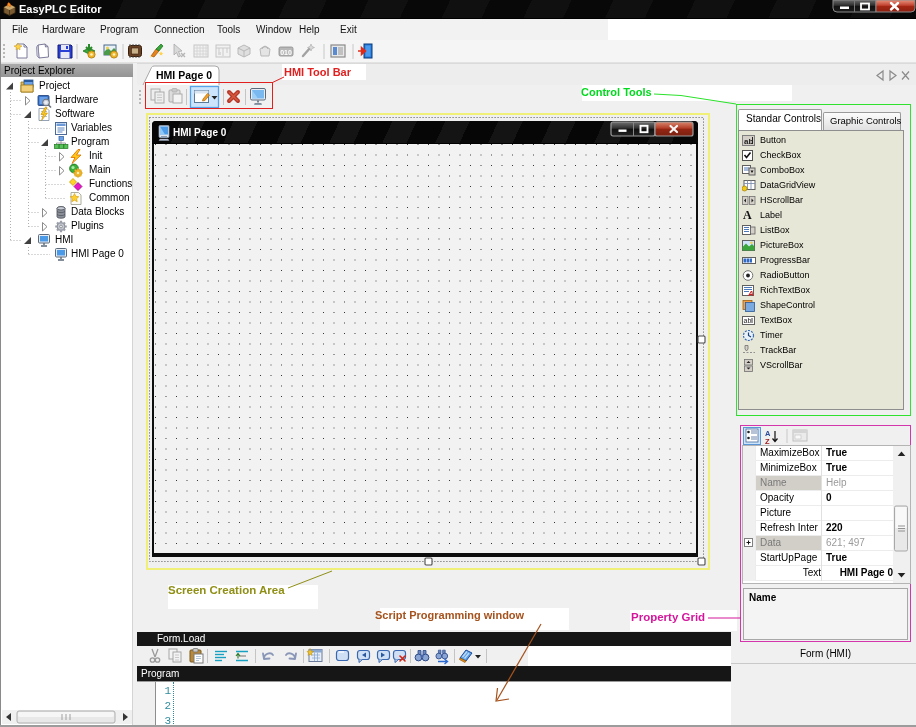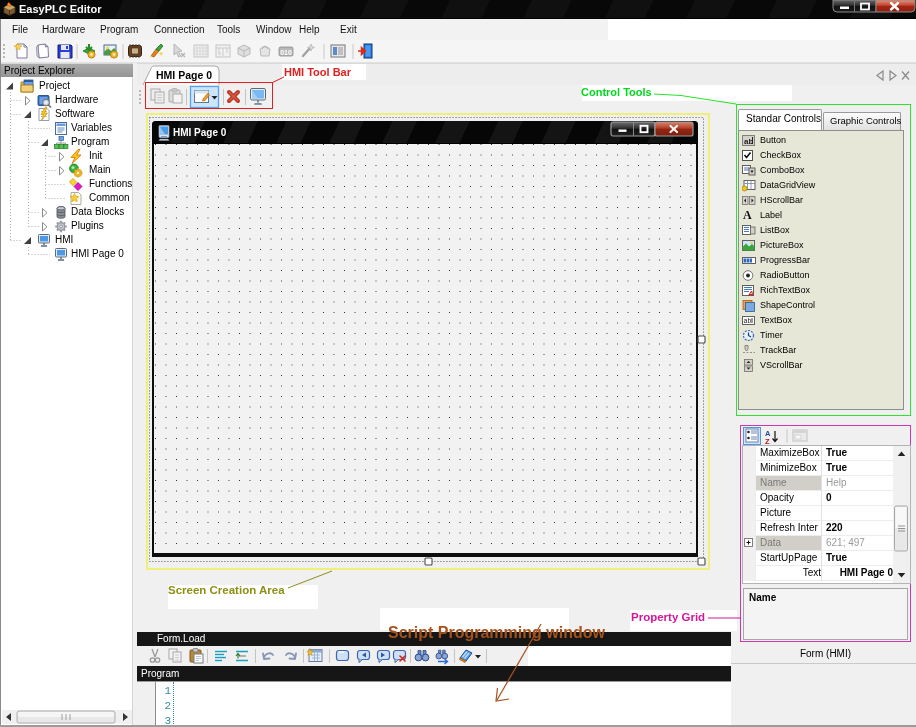--- a/index.html
+++ b/index.html
@@ -858,21 +858,21 @@
 <div class="abs" style="left:0;top:19px;width:1px;height:708px;background:#8a8a8a;z-index:60;"></div>
 <div class="abs" style="left:0;top:725px;width:916px;height:2px;background:#9c9c9c;z-index:60;"></div>
 
 <div class="whitebox" style="left:282px;top:64px;width:84px;height:16px;"></div>
 <div class="abs b" style="left:284px;top:66px;color:#e11f1f;z-index:51;font-size:11px;">HMI Tool Bar</div>
 <div class="whitebox" style="left:582px;top:85px;width:210px;height:16px;"></div>
 <div class="abs b" style="left:581px;top:86px;color:#00d91d;z-index:51;font-size:11px;">Control Tools</div>
 <div class="whitebox" style="left:168px;top:585px;width:150px;height:24px;"></div>
 <div class="abs b" style="left:168px;top:584px;color:#8f8f15;z-index:51;font-size:11.5px;">Screen Creation Area</div>
 <div class="whitebox" style="left:380px;top:608px;width:189px;height:22px;"></div>
-<div class="abs b" style="left:388px;top:609px;color:#a5521d;z-index:51;font-size:16px;margin-top:15px;">Script Programming window</div>
+<div class="abs b" style="left:375px;top:609px;color:#a5521d;z-index:51;font-size:11px;">Script Programming window</div>
 <div class="whitebox" style="left:630px;top:610px;width:107px;height:21px;"></div>
 <div class="abs b" style="left:631px;top:611px;color:#d4169c;z-index:51;font-size:11.5px;">Property Grid</div>
 
 <svg class="abs" id="svgoverlay">
 
   <rect x="145.5" y="82.5" width="127" height="26" fill="none" stroke="#e11f1f" stroke-width="1"></rect>
   <polyline points="272.5,82.5 284,77" fill="none" stroke="#e11f1f" stroke-width="1"></polyline>
 
   <polyline points="654,94 681,95.5 736,104" fill="none" stroke="#2ae22a" stroke-width="1"></polyline>
 

